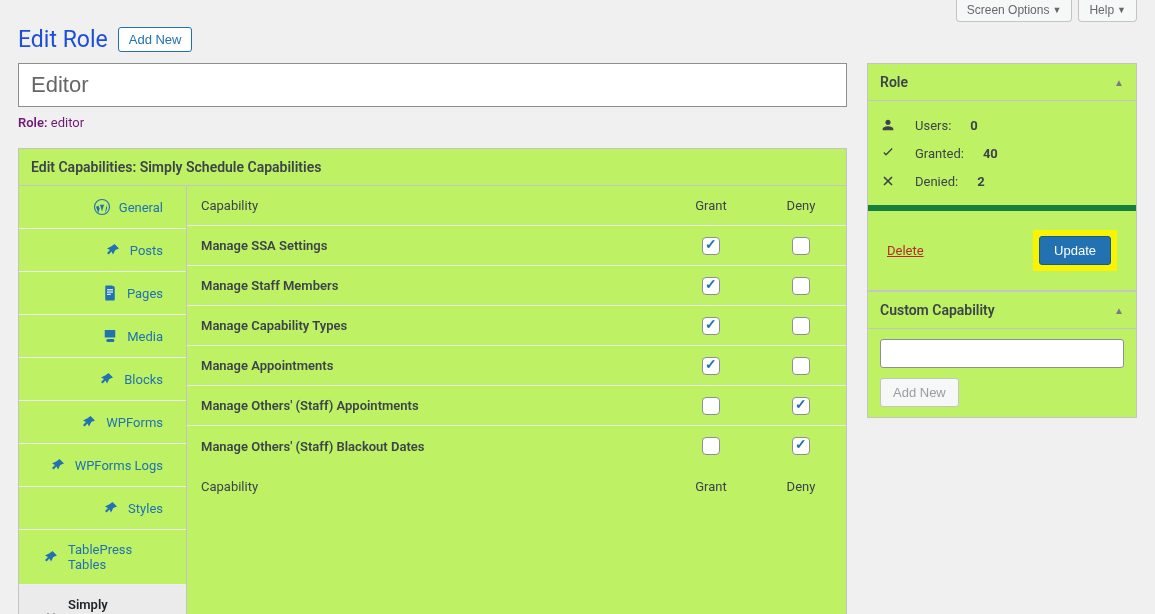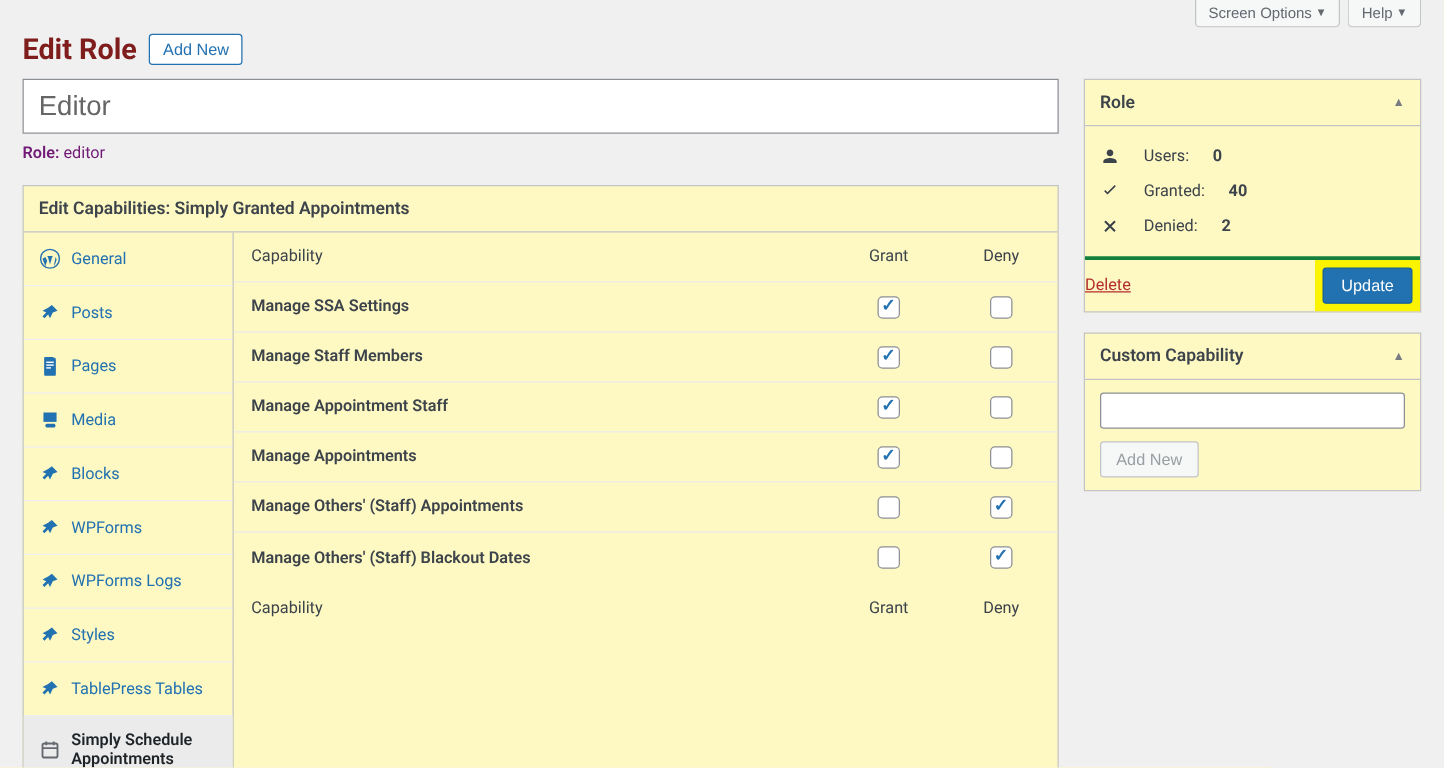--- a/index.html
+++ b/index.html
@@ -36,22 +36,22 @@
   padding: 0 18px 18px 18px;
 }
 .header {
   display: flex;
   align-items: center;
   gap: 10px;
   margin-bottom: 10px;
 }
 h1 {
   font-size: 23px;
-  font-weight: 700;
-  color: #7f1d1d;
+  font-weight: 400;
+  color: #1d4ed8;
 }
 .add-new {
   background: #fff;
   border: 1px solid #2271b1;
   color: #2271b1;
   padding: 4px 10px;
   border-radius: 3px;
   font-size: 13px;
   cursor: pointer;
 }
@@ -66,23 +66,22 @@
   padding: 8px 12px;
   font-size: 22px;
   color: #666;
   border: 1px solid #8c8f94;
   background: #fff;
   margin-bottom: 8px;
 }
 .role-slug { font-size: 13px; margin-bottom: 18px; font-weight: 400; color: #701a75; }
 .role-slug b { font-weight: 600; }
 .postbox {
-  background: #fef9c3;
+  background: #bef264;
   border: 1px solid #c3c4c7;
-  margin-bottom: 16px;
 }
 .postbox-head {
   padding: 10px 12px;
   border-bottom: 1px solid #c3c4c7;
   font-size: 14px;
   font-weight: 600;
   display: flex;
   justify-content: space-between;
   align-items: center;
 }
@@ -91,25 +90,26 @@
   display: flex;
 }
 .tab-list {
   width: 168px;
   border-right: 1px solid #c3c4c7;
 }
 .tab-item {
   display: flex;
   align-items: center;
   gap: 8px;
-  padding: 12px 12px;
+  padding: 12px 23px;
   color: #2271b1;
   cursor: pointer;
   border-bottom: 1px solid #eee;
   font-size: 13px;
+  justify-content: flex-end;
 }
 .tab-item:last-child { border-bottom: none; }
 .tab-item.active {
   background: #ebebec;
   color: #1d2327;
   font-weight: 600;
 }
 .tab-item .ico {
   width: 18px;
   height: 18px;
@@ -177,22 +177,22 @@
 }
 .delete-link {
   color: #b32d2e;
   text-decoration: underline;
   cursor: pointer;
 }
 .actions {
   display: flex;
   justify-content: space-between;
   align-items: center;
-  padding: 0;
-  border-top: 3px solid #15803d;
+  padding: 19px;
+  border-top: 6px solid #15803d;
 }
 .highlight-wrap {
   background: #fbf300;
   padding: 6px;
   display: inline-block;
 }
 .primary-btn {
   background: #2271b1;
   border: 1px solid #135e96;
   color: #fff;
@@ -239,21 +239,21 @@
   </div>
 
   <div class="layout">
     <div class="main">
       <input class="role-input" value="Editor" style="">
       <p class="role-slug">
         <b>Role:</b> <span>editor</span>
       </p>
 
       <div class="postbox">
-        <div class="postbox-head">Edit Capabilities: Simply Granted Appointments</div>
+        <div class="postbox-head">Edit Capabilities: Simply Schedule Capabilities</div>
         <div class="caps-grid">
           <div class="tab-list" id="tab-list">
               <div class="tab-item">
                 <svg class="ico" viewBox="0 0 24 24">
                   <circle cx="12" cy="12" r="10" fill="none" stroke="currentColor" stroke-width="1.5"></circle>
                   <path fill="currentColor" d="M4 12l3 8 2-6-2-4zm5-3h6l-1 2-2 7-2-7zm8 1l2 2c0 3-2 7-3 8l2-10z"></path>
                 </svg>
                 <span>General</span>
               </div>
               <div class="tab-item">
@@ -330,21 +330,21 @@
                   <div class="cap-name">Manage SSA Settings</div>
                   <div class="cap-col"><input type="checkbox" class="wp-check" checked="" style=""></div>
                   <div class="cap-col"><input type="checkbox" class="wp-check" style=""></div>
                 </div>
                 <div class="cap-row body">
                   <div class="cap-name">Manage Staff Members</div>
                   <div class="cap-col"><input type="checkbox" class="wp-check" checked="" style=""></div>
                   <div class="cap-col"><input type="checkbox" class="wp-check" style=""></div>
                 </div>
                 <div class="cap-row body">
-                  <div class="cap-name">Manage Appointment Staff</div>
+                  <div class="cap-name">Manage Capability Types</div>
                   <div class="cap-col"><input type="checkbox" class="wp-check" checked="" style=""></div>
                   <div class="cap-col"><input type="checkbox" class="wp-check" style=""></div>
                 </div>
                 <div class="cap-row body">
                   <div class="cap-name">Manage Appointments</div>
                   <div class="cap-col"><input type="checkbox" class="wp-check" checked="" style=""></div>
                   <div class="cap-col"><input type="checkbox" class="wp-check" style=""></div>
                 </div>
                 <div class="cap-row body">
                   <div class="cap-name">Manage Others' (Staff) Appointments</div>

